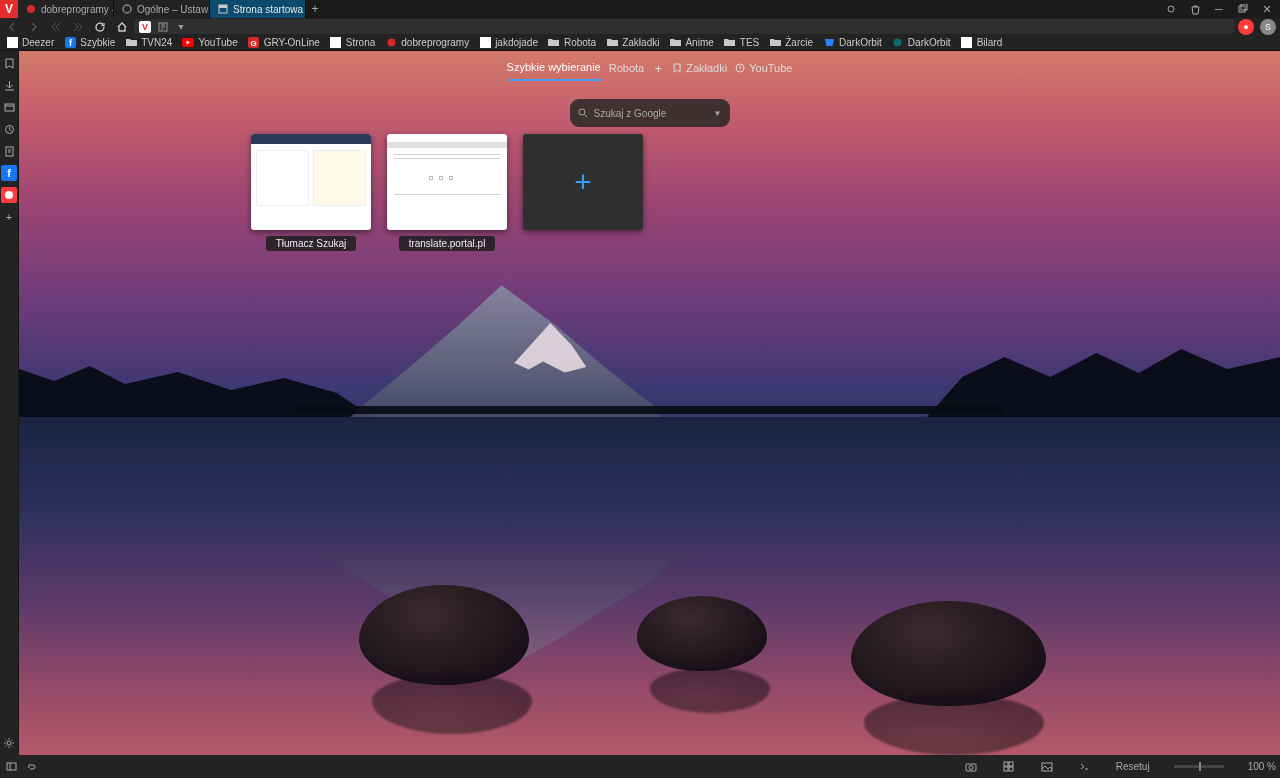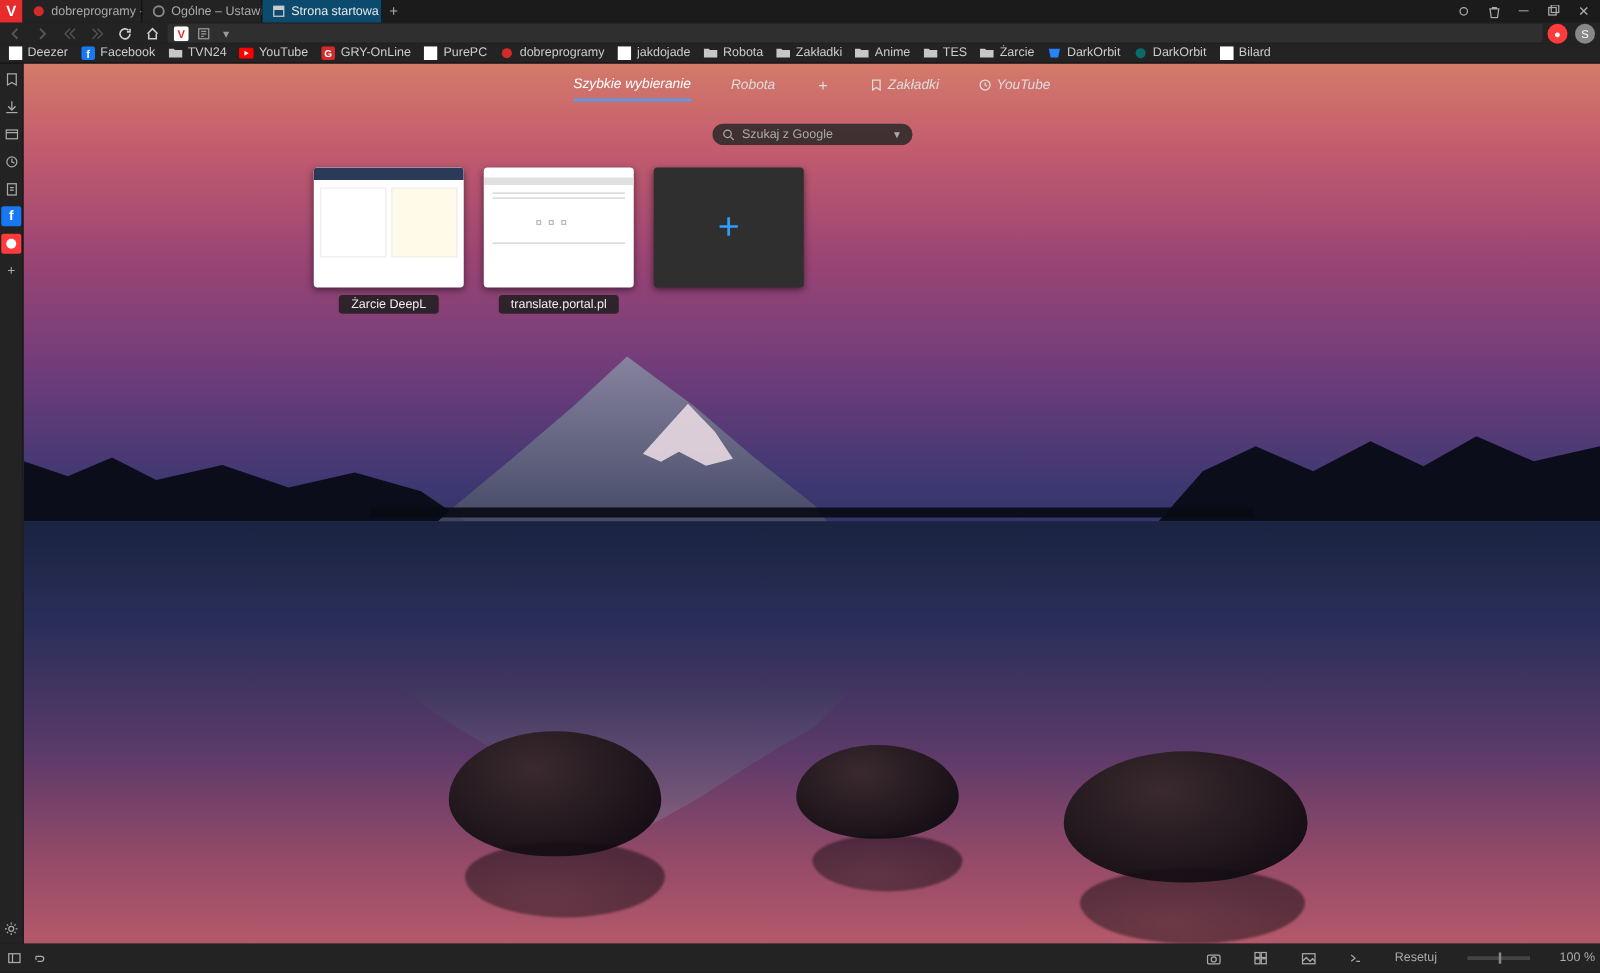--- a/index.html
+++ b/index.html
@@ -75,27 +75,27 @@
 .rock { position: absolute; background: radial-gradient(ellipse at 40% 30%, #3a2a2f 0%, #1a1218 70%, #0d0810 100%); border-radius: 50% 50% 48% 48% / 55% 55% 45% 45%; }
 .rock.r1 { bottom: 10%; left: 27%; width: 170px; height: 100px; }
 .rock.r2 { bottom: 12%; left: 49%; width: 130px; height: 75px; }
 .rock.r3 { bottom: 7%; left: 66%; width: 195px; height: 105px; }
 .rock-ref { position: absolute; background: radial-gradient(ellipse at 40% 70%, #2a1e24 0%, #120c12 70%); border-radius: 48% 48% 50% 50% / 45% 45% 55% 55%; opacity: 0.5; filter: blur(1px); }
 .rock-ref.r1 { bottom: 3%; left: 28%; width: 160px; height: 60px; }
 .rock-ref.r2 { bottom: 6%; left: 50%; width: 120px; height: 45px; }
 .rock-ref.r3 { bottom: 0%; left: 67%; width: 180px; height: 60px; }
 
 
-.sp-nav { position: absolute; top: 10px; left: 50%; transform: translateX(-50%); display: flex; gap: 32px; align-items: center; font-size: 11px; color: #ddd; font-style: italic; }
+.sp-nav { position: absolute; top: 10px; left: 50%; transform: translateX(-50%); display: flex; gap: 8px; align-items: center; font-size: 11px; color: #ddd; }
 .sp-nav-item { cursor: pointer; padding-bottom: 6px; display: flex; align-items: center; gap: 4px; }
 .sp-nav-item.active { border-bottom: 2px solid #4aa0ff; color: #fff; }
 .sp-plus { width: 12px; height: 12px; display: flex; align-items: center; justify-content: center; color: #ddd; font-size: 13px; }
 
 
-.sp-search { position: absolute; top: 48px; left: 50%; transform: translateX(-50%); width: 160px; height: 17px; background: rgba(40,40,40,0.85); border-radius: 9px; display: flex; align-items: center; padding: 0 8px; gap: 6px; font-size: 10px; color: #aaa; }
+.sp-search { position: absolute; top: 48px; left: 50%; transform: translateX(-50%); width: 160px; height: 28px; background: rgba(40,40,40,0.85); border-radius: 9px; display: flex; align-items: center; padding: 0 8px; gap: 6px; font-size: 10px; color: #aaa; }
 .sp-search .drop { margin-left: auto; font-size: 8px; }
 
 
 .tiles { position: absolute; top: 83px; left: 232px; display: flex; gap: 16px; }
 .tile { width: 120px; display: flex; flex-direction: column; align-items: center; gap: 6px; cursor: pointer; }
 .tile-thumb { width: 120px; height: 96px; background: #fff; border-radius: 3px; box-shadow: 0 2px 6px rgba(0,0,0,0.5); position: relative; overflow: hidden; }
 .tile-thumb.add { background: #2f2f2f; display: flex; align-items: center; justify-content: center; }
 .tile-thumb.add .plus { font-size: 30px; color: #2f9fff; font-weight: 200; }
 .tile-label { background: rgba(30,30,30,0.85); padding: 2px 10px; border-radius: 3px; font-size: 10px; color: #eee; }
 .thumb-bar { position: absolute; left: 0; right: 0; height: 6px; background: #e0e0e0; }
@@ -234,21 +234,21 @@
       </span>
       <span>Deezer</span>
     </div>
   <div class="bk">
       <span class="ic">
         <svg width="11" height="11">
           <rect width="11" height="11" rx="2" fill="#1877f2"></rect>
           <text x="5.5" y="9" text-anchor="middle" fill="#fff" font-size="9" font-weight="bold">f</text>
         </svg>
       </span>
-      <span>Facebook</span>
+      <span>Szybkie</span>
     </div>
   <div class="bk">
       <span class="ic folder-ic">
         <svg width="11" height="9" viewBox="0 0 11 9">
           <path d="M0 1h4l1 1h6v6H0z" fill="#c7c7c7"></path>
         </svg>
       </span>
       <span>TVN24</span>
     </div>
   <div class="bk">
@@ -268,21 +268,21 @@
         </svg>
       </span>
       <span>GRY-OnLine</span>
     </div>
   <div class="bk">
       <span class="ic">
         <svg width="11" height="11">
           <rect width="11" height="11" fill="#fff"></rect>
         </svg>
       </span>
-      <span>PurePC</span>
+      <span>Strona</span>
     </div>
   <div class="bk">
       <span class="ic">
         <svg width="11" height="11">
           <circle cx="5.5" cy="5.5" r="4" fill="#d42a2a"></circle>
         </svg>
       </span>
       <span>dobreprogramy</span>
     </div>
   <div class="bk">
@@ -454,21 +454,21 @@
     <span class="drop">▼</span>
   </div>
 
   <div class="tiles">
     <div class="tile">
       <div class="tile-thumb">
         <div class="thumb-bar dark"></div>
         <div style="position:absolute;left:4%;top:16px;width:44%;height:56px;border:1px solid #eee;"></div>
         <div style="position:absolute;right:4%;top:16px;width:44%;height:56px;border:1px solid #eee;background:#fffbe8;"></div>
       </div>
-      <div class="tile-label">Żarcie DeepL</div>
+      <div class="tile-label">Tłumacz Szukaj</div>
     </div>
     <div class="tile">
       <div class="tile-thumb">
         <div class="thumb-bar" style="top:8px"></div>
         <div class="thumb-line" style="top:20px"></div>
         <div class="thumb-line" style="top:24px"></div>
         <div class="thumb-dots">
             <span></span>
             <span></span>
             <span></span>

